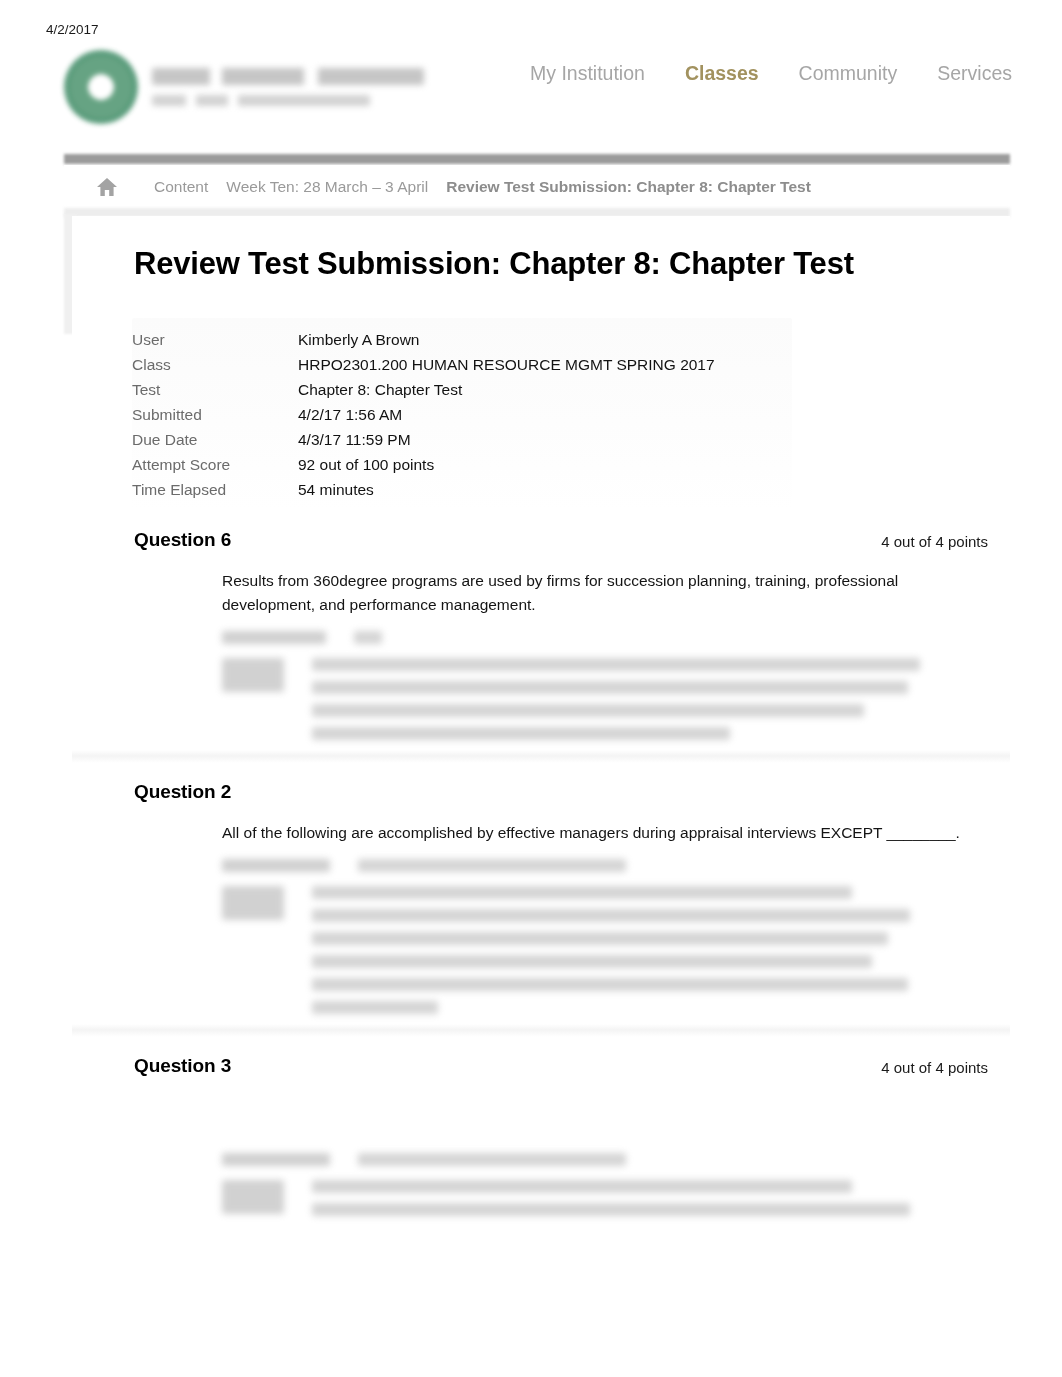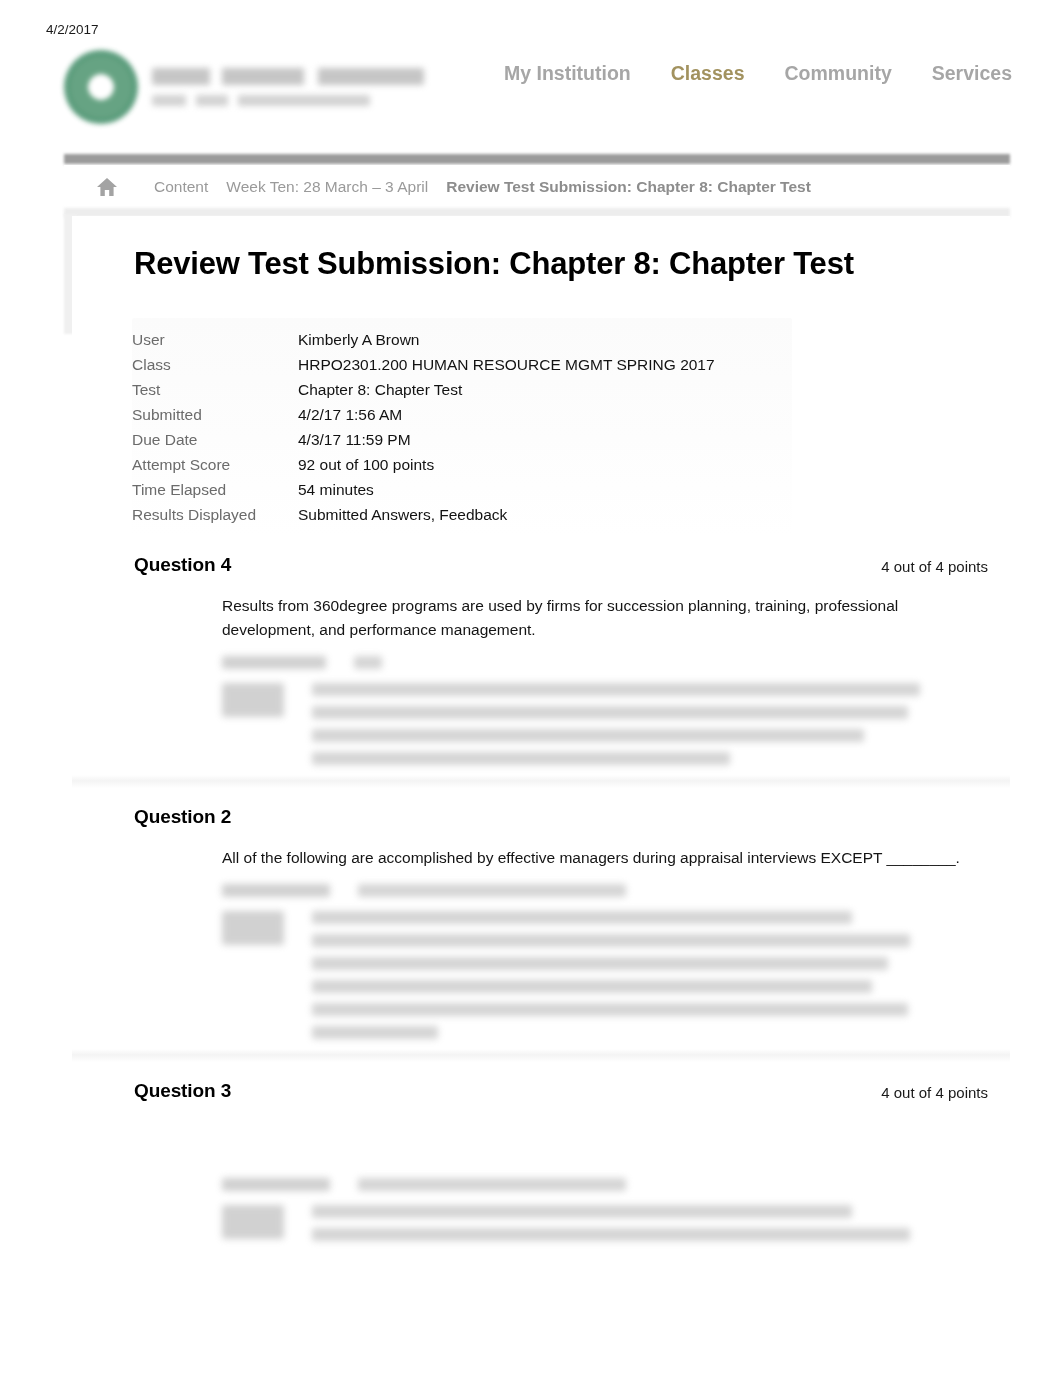--- a/index.html
+++ b/index.html
@@ -104,21 +104,21 @@
     right: 6px;
     top: 18px;
     display: flex;
     align-items: baseline;
     gap: 40px;
     font-size: 19.5px;
   }
   .topnav .nav-item {
     color: #a6a6a6;
     white-space: nowrap;
-    font-weight: 700;
+    font-weight: 400;
   }
   .topnav .nav-item.active {
     color: #a2925f;
     font-weight: bold;
   }
 
   
   .header-rule {
     position: absolute;
     top: 110px;
@@ -390,31 +390,27 @@
             <td class="val">4/3/17 11:59 PM</td>
           </tr>
           <tr>
             <td class="lbl">Attempt Score</td>
             <td class="val">92 out of 100 points</td>
           </tr>
           <tr>
             <td class="lbl">Time Elapsed</td>
             <td class="val">54 minutes</td>
           </tr>
-          <tr>
-            <td class="lbl">Results Displayed</td>
-            <td class="val">Submitted Answers, Feedback</td>
-          </tr>
         </tbody>
       </table>
     </div>
 
     <div class="question">
       <div class="q-head">
-        <span class="q-title">Question 4</span>
+        <span class="q-title">Question 6</span>
         <span class="q-points">4 out of 4 points</span>
       </div>
       <div class="q-body">
         <div class="q-text">Results from 360degree programs are used by firms for succession planning, training, professional development, and performance management.</div>
         <div class="answer-blur">
           <div class="ab-row">
             <div class="ab-label" style="width:104px"></div>
             <div class="ab-val" style="width:28px"></div>
           </div>
           <div class="ab-block">

